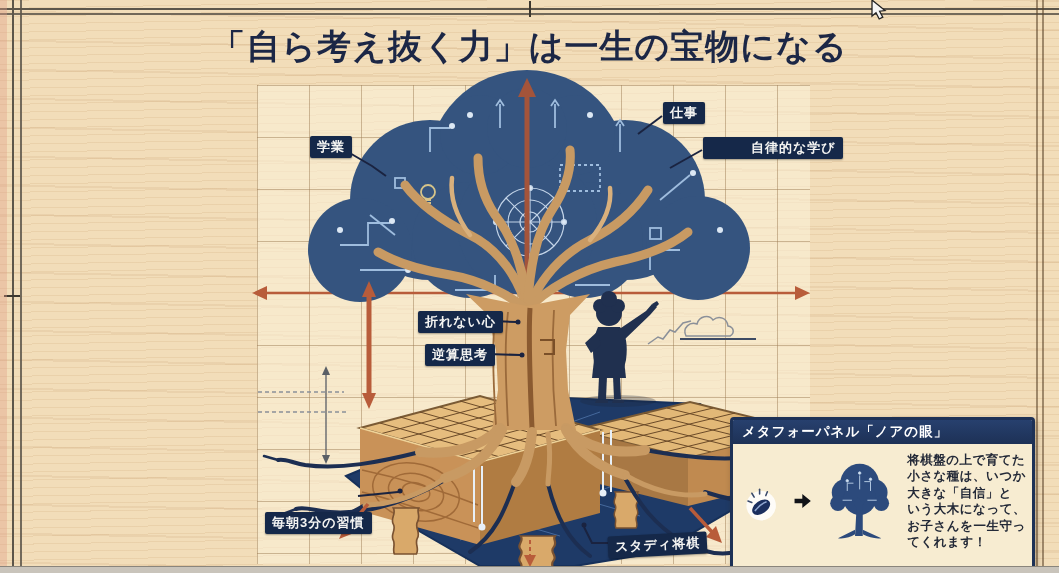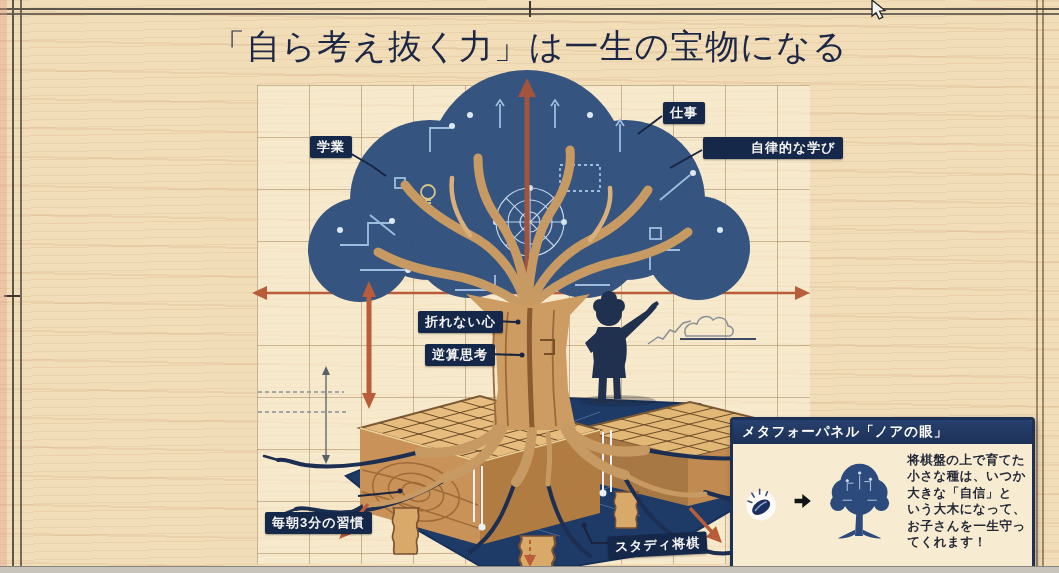--- a/index.html
+++ b/index.html
@@ -27,21 +27,21 @@
     position:absolute;left:257px;top:85px;width:553px;height:479px;
     background-color:rgba(252,242,218,0.55);
     background-image:
       repeating-linear-gradient(90deg, rgba(158,126,86,0.50) 0 1px, transparent 1px 52px),
       repeating-linear-gradient(180deg, rgba(158,126,86,0.50) 0 1px, transparent 1px 52px);
   }
 
   .page-title{
     position:absolute;left:0;right:0;top:24px;text-align:center;
     font-family:"Liberation Serif","DejaVu Serif",serif;
-    font-size:34px;font-weight:normal;color:#1c2746;letter-spacing:1px;
+    font-size:34px;font-weight:bold;color:#1c2746;letter-spacing:1px;
   }
 
   .intro{
     position:absolute;left:38px;top:305px;width:320px;
     font-size:15px;font-weight:bold;color:#30363f;line-height:22.5px;letter-spacing:0.5px;
   }
 
   .tag{
     position:absolute;background:#152849;color:#f4f4f2;font-size:13px;font-weight:bold;
     padding:2px 7px;border-radius:2px;letter-spacing:1px;white-space:nowrap;

